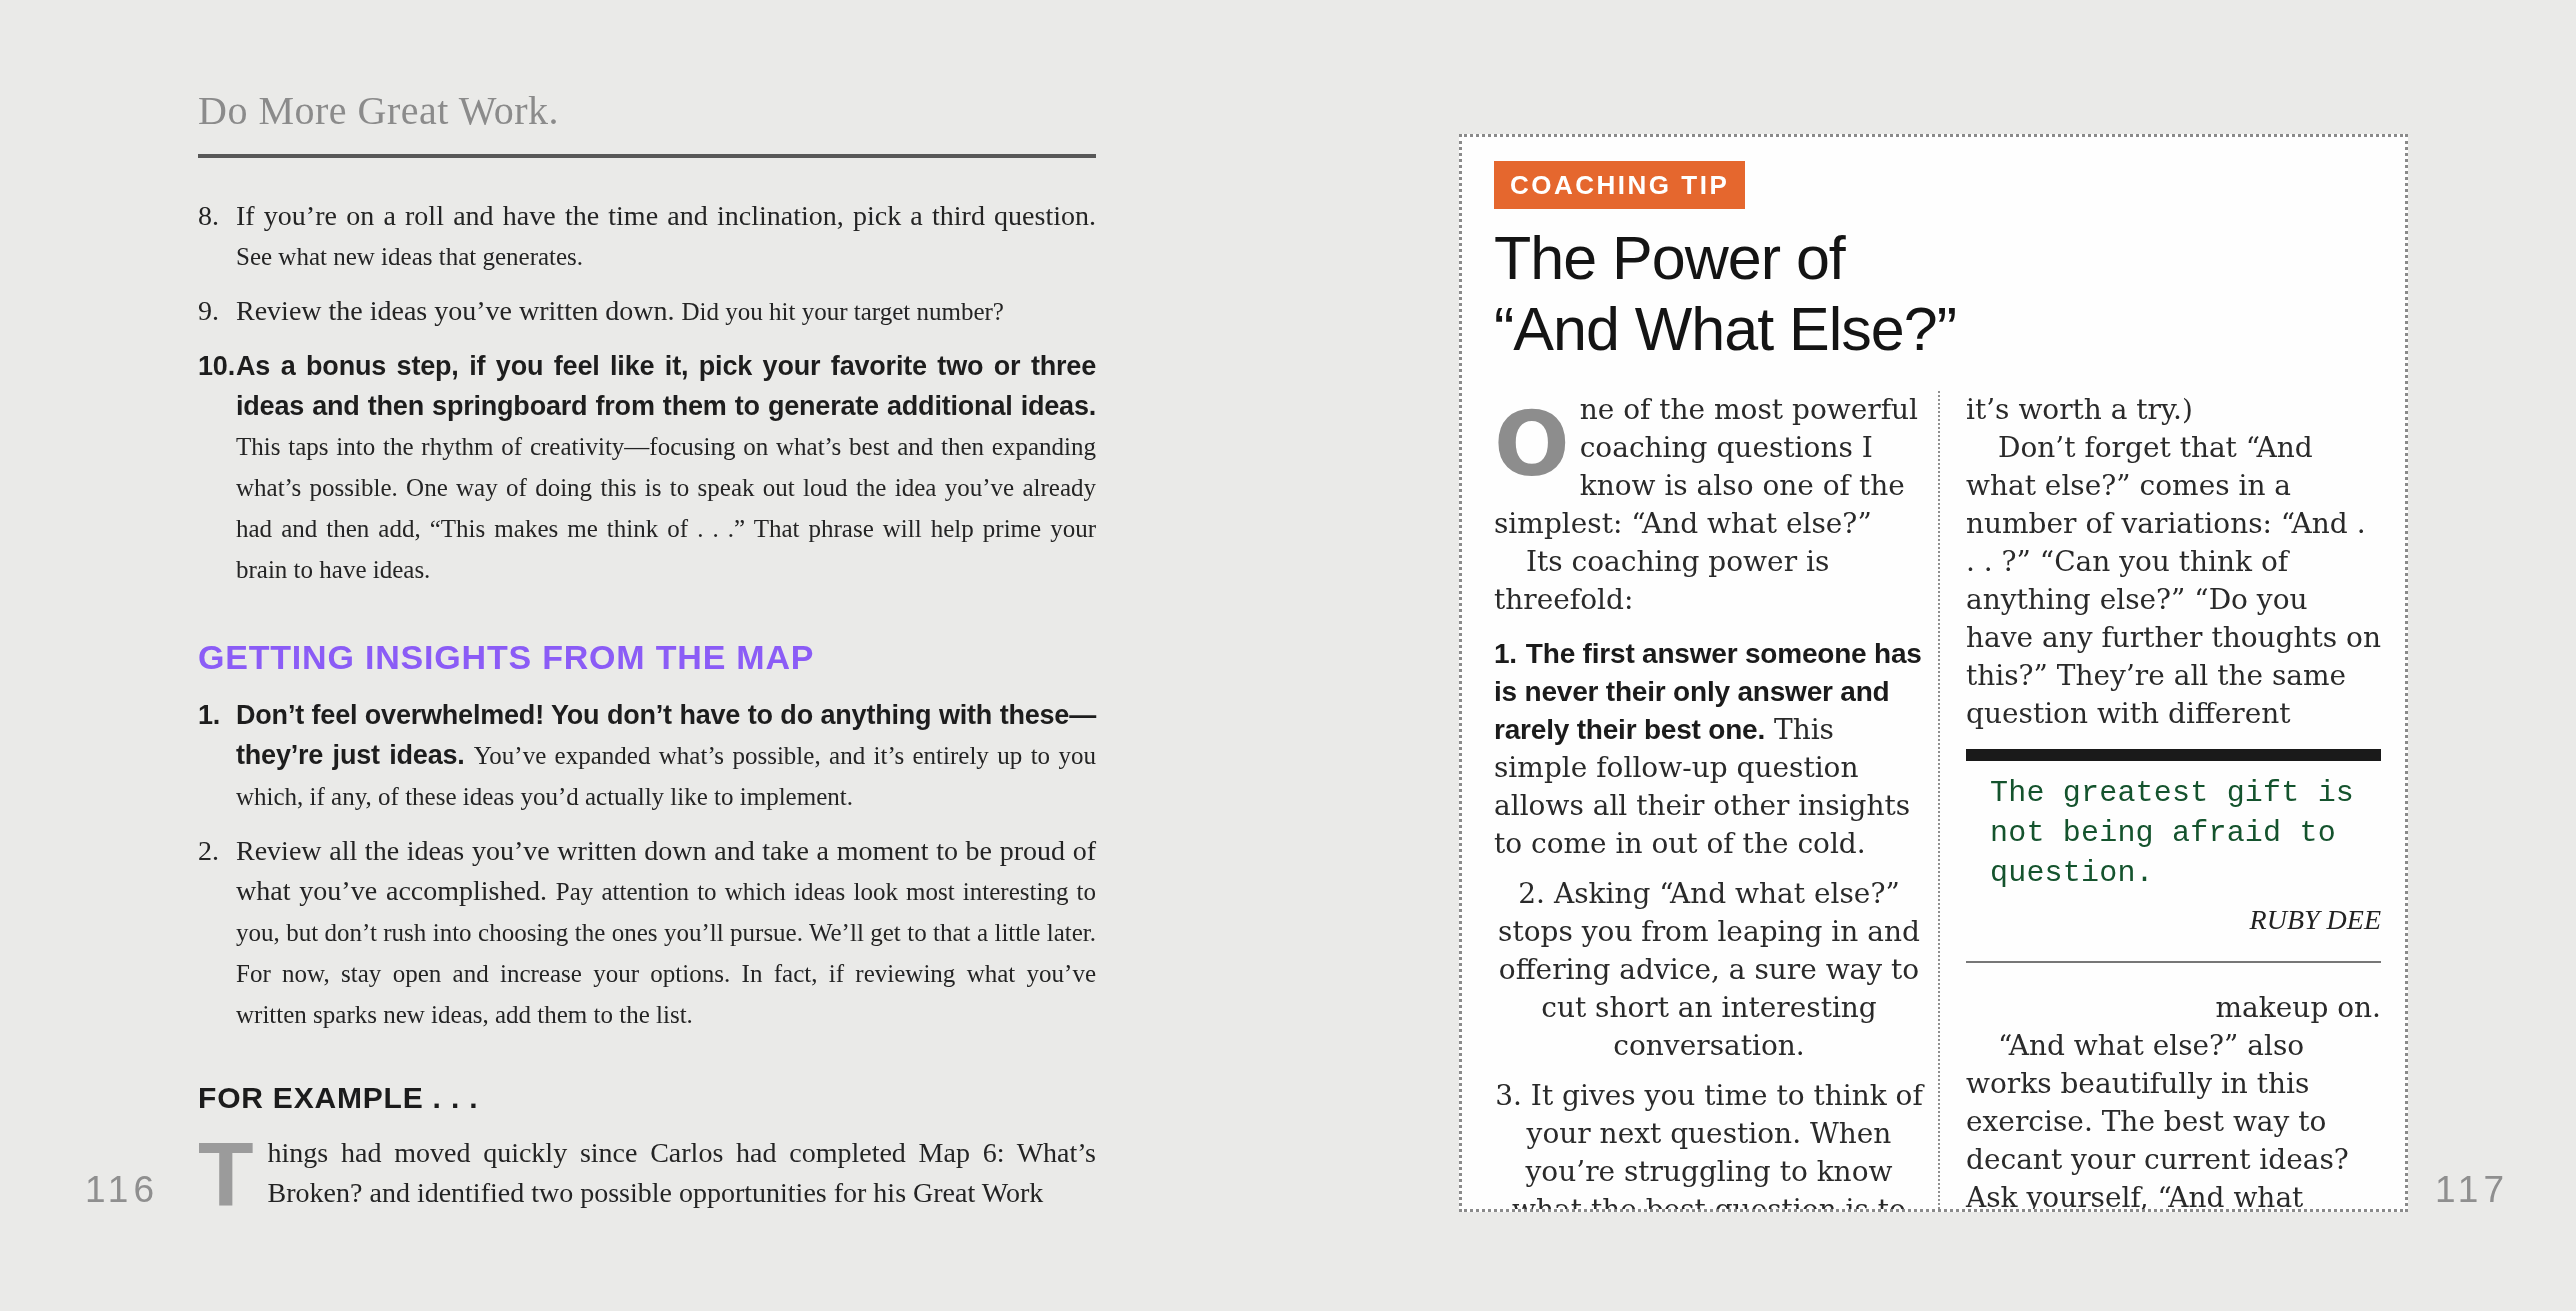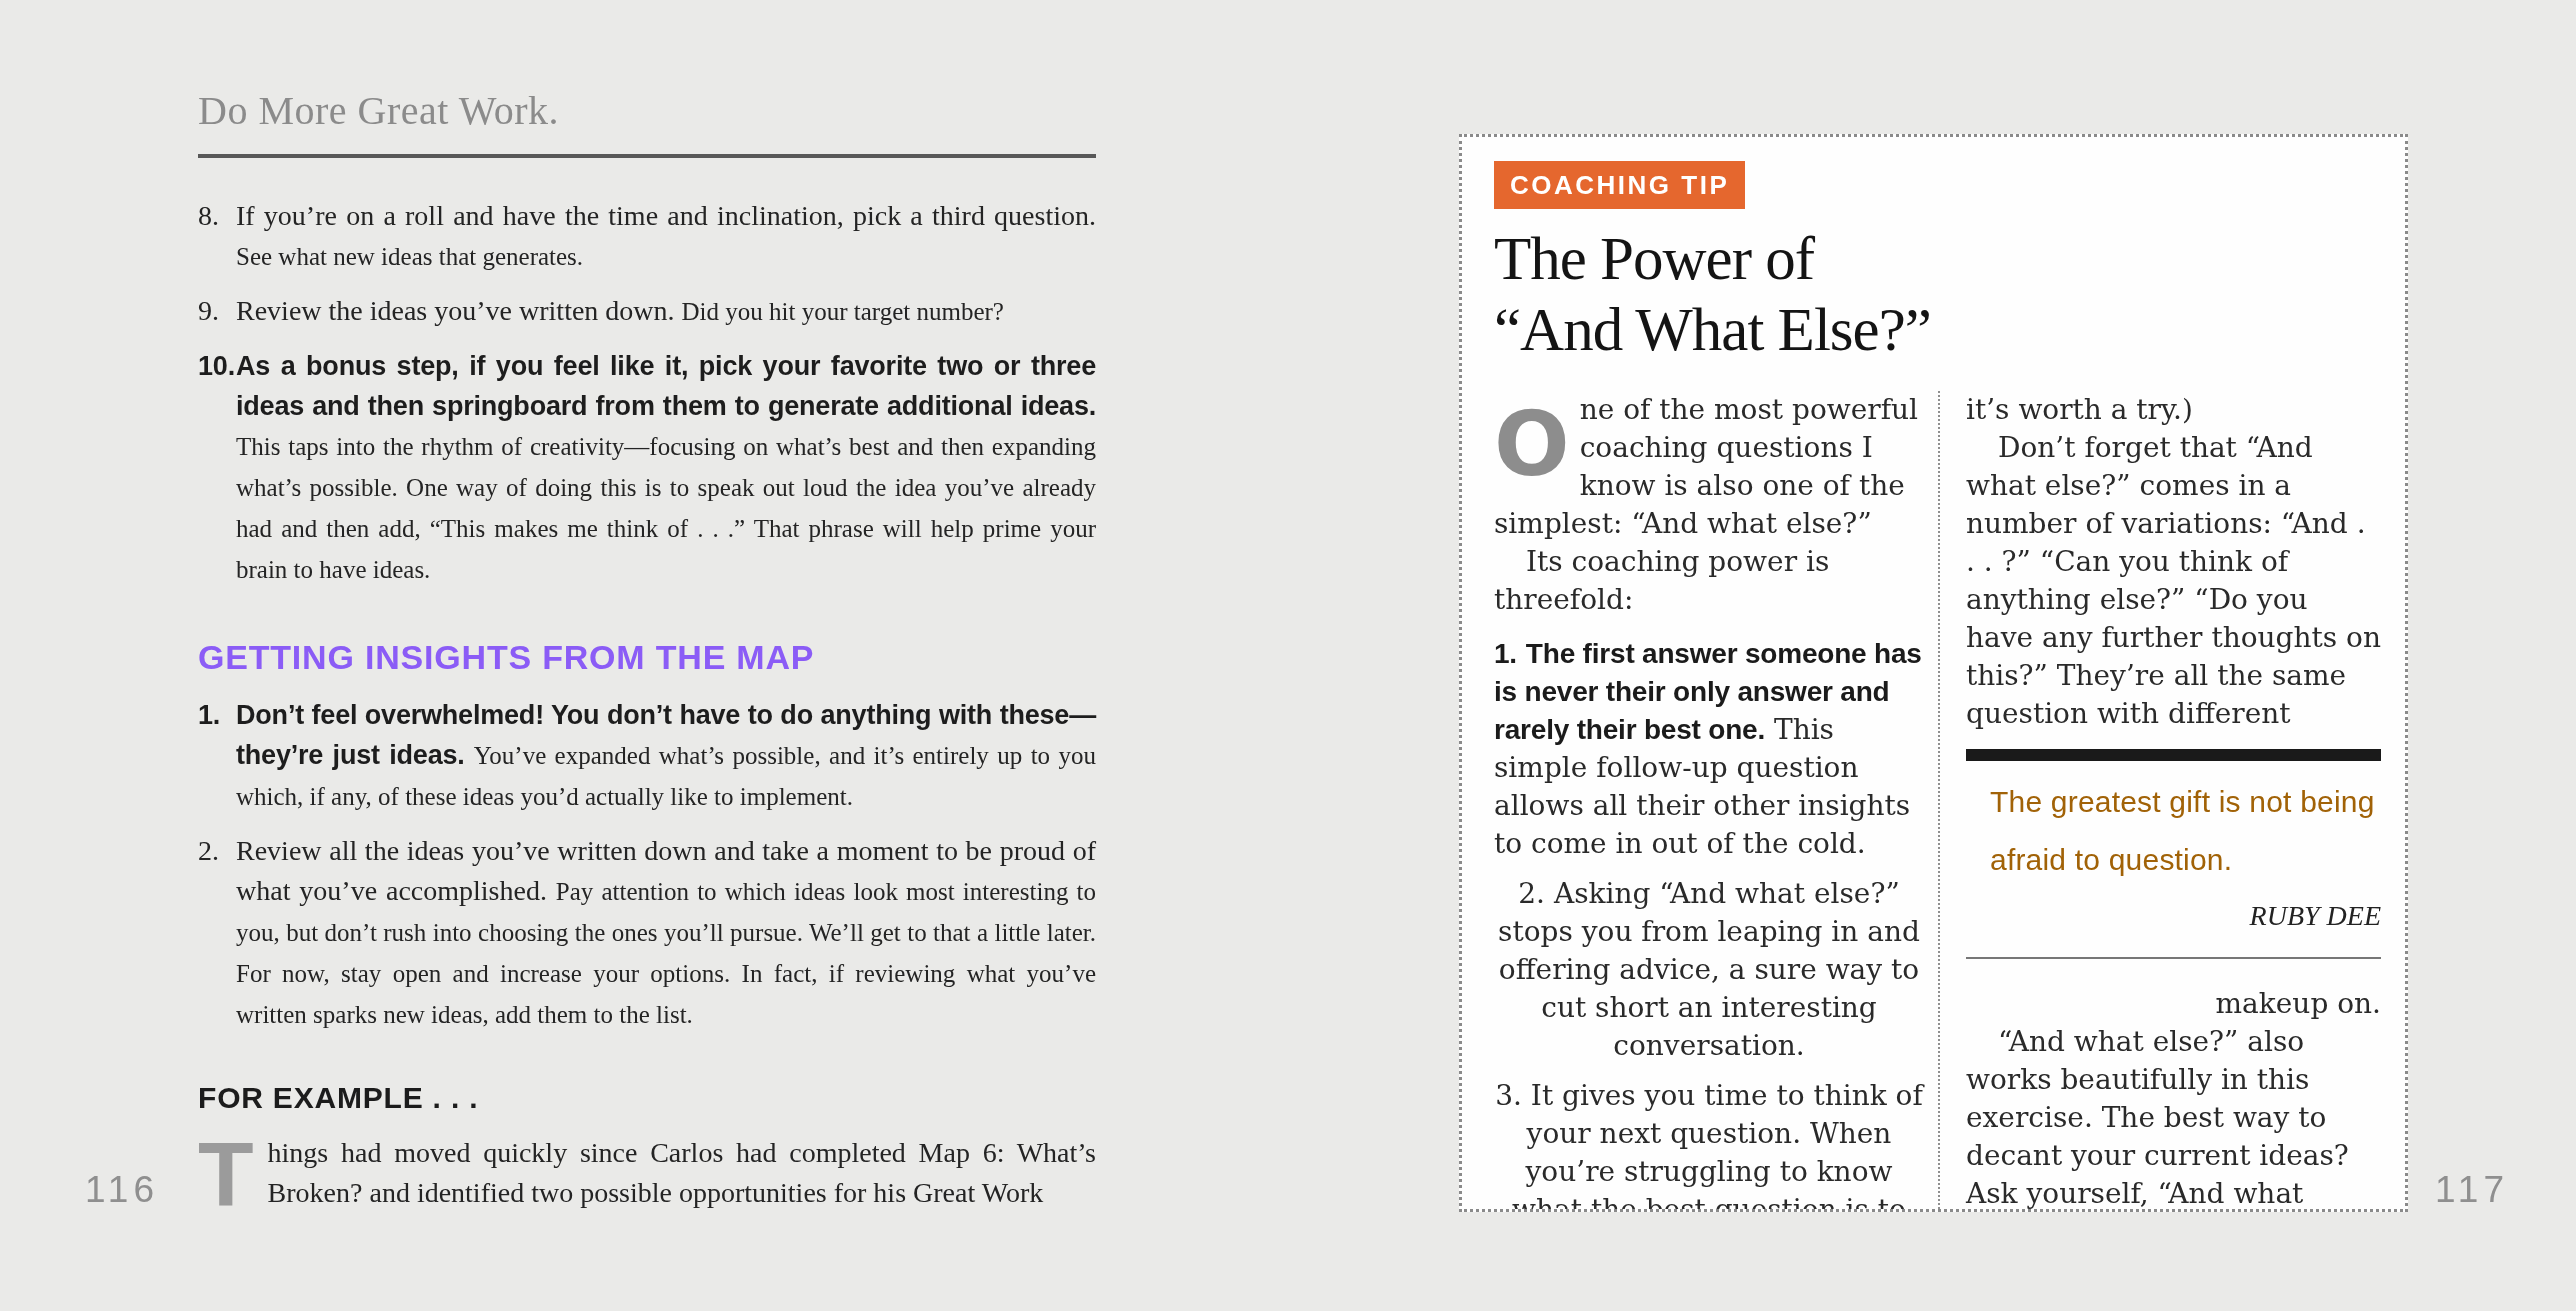--- a/index.html
+++ b/index.html
@@ -100,21 +100,21 @@
     display:inline-block;
     background:#e5672e;
     color:#ffffff;
     font-family:"Liberation Sans", sans-serif;
     font-weight:bold;
     font-size:26px;
     letter-spacing:2.5px;
     padding:9px 16px 8px 16px;
   }
   .tip-title {
-    font-family:Liberation Serif, serif;
+    font-family:Liberation Sans, sans-serif;
     font-weight:normal;
     font-size:61px;
     line-height:71px;
     letter-spacing:-1px;
     color:#141414;
     margin-top:14px;
   }
 
   .columns { display:flex; align-items:stretch; margin-top:26px; }
   .col { font-family:"DejaVu Serif", serif; font-size:28px; line-height:38px; color:#2a2a2a; }
@@ -140,25 +140,25 @@
     letter-spacing:-0.2px;
     color:#1b1b1b;
   }
 
   .pullquote {
     border-top:12px solid #1a1a1a;
     margin-top:16px;
     padding:12px 0 0 24px;
   }
   .pullquote-text {
-    font-family:Liberation Sans, sans-serif;
+    font-family:Liberation Mono, monospace;
     font-size:30px;
-    line-height:58px;
+    line-height:40px;
     letter-spacing:0.2px;
-    color:#a16207;
+    color:#14532d;
   }
   .pullquote-attr {
     font-family:"Liberation Serif", serif;
     font-style:italic;
     font-size:28px;
     color:#222222;
     text-align:right;
     margin-top:8px;
   }
   .thin-rule { border-bottom:2px solid #777777; margin-top:22px; }

